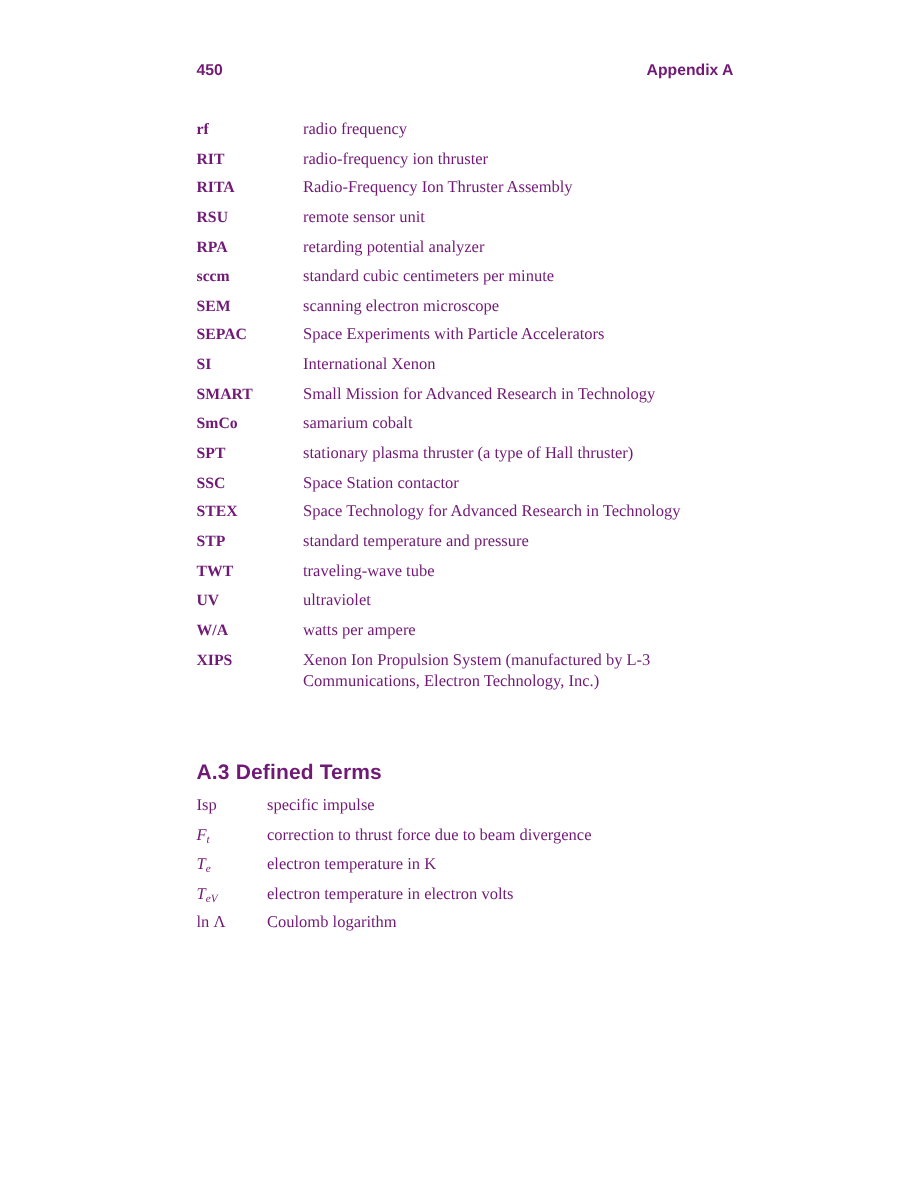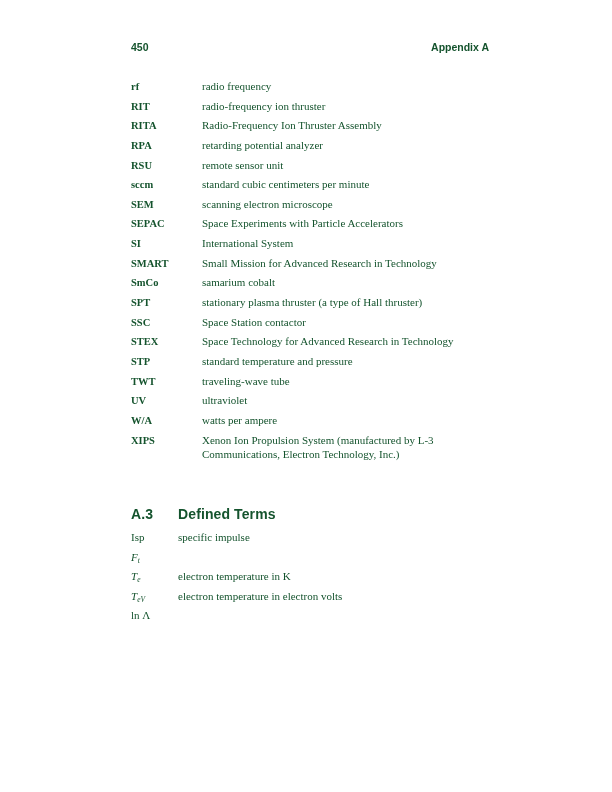--- a/index.html
+++ b/index.html
@@ -1,21 +1,21 @@
 <!DOCTYPE html>
 <html><head>
 <meta charset="utf-8">
 <style>
   html, body { margin: 0; padding: 0; background: #ffffff; }
   .page {
     position: relative;
     width: 612px;
     height: 792px;
     background: #ffffff;
-    color: #14532d;
+    color: #701a75;
     overflow: hidden;
   }
 
   .page-header {
     position: absolute;
     top: 41px;
     left: 131px;
     width: 358px;
     display: flex;
     justify-content: space-between;
@@ -56,21 +56,21 @@
     position: absolute;
     top: 505px;
     left: 131px;
     margin: 0;
     font-family: "Liberation Sans", sans-serif;
     font-weight: bold;
     font-size: 14px;
     line-height: 18px;
     letter-spacing: 0.1px;
   }
-  .section-heading .sec-num { margin-right: 25px; }
+  .section-heading .sec-num { margin-right: 4px; }
 
   .defined-list {
     position: absolute;
     top: 530px;
     left: 131px;
     width: 365px;
   }
   .drow {
     display: flex;
     align-items: flex-end;
@@ -113,42 +113,42 @@
     </div>
     <div class="arow">
       <span class="term">RIT</span>
       <span class="def">radio-frequency ion thruster</span>
     </div>
     <div class="arow">
       <span class="term">RITA</span>
       <span class="def">Radio-Frequency Ion Thruster Assembly</span>
     </div>
     <div class="arow">
+      <span class="term">RSU</span>
+      <span class="def">remote sensor unit</span>
+    </div>
+    <div class="arow">
       <span class="term">RPA</span>
       <span class="def">retarding potential analyzer</span>
     </div>
     <div class="arow">
-      <span class="term">RSU</span>
-      <span class="def">remote sensor unit</span>
-    </div>
-    <div class="arow">
       <span class="term">sccm</span>
       <span class="def">standard cubic centimeters per minute</span>
     </div>
     <div class="arow">
       <span class="term">SEM</span>
       <span class="def">scanning electron microscope</span>
     </div>
     <div class="arow">
       <span class="term">SEPAC</span>
       <span class="def">Space Experiments with Particle Accelerators</span>
     </div>
     <div class="arow">
       <span class="term">SI</span>
-      <span class="def">International System</span>
+      <span class="def">International Xenon</span>
     </div>
     <div class="arow">
       <span class="term">SMART</span>
       <span class="def">Small Mission for Advanced Research in Technology</span>
     </div>
     <div class="arow">
       <span class="term">SmCo</span>
       <span class="def">samarium cobalt</span>
     </div>
     <div class="arow">
@@ -190,27 +190,29 @@
     <span class="sec-num">A.3</span><span>Defined Terms</span>
   </h2>
 
   <div class="defined-list">
     <div class="drow">
       <span class="dterm"><span>Isp</span><i></i><sub></sub></span>
       <span class="ddef">specific impulse</span>
     </div>
     <div class="drow">
       <span class="dterm"><span></span><i>F</i><sub>t</sub></span>
+      <span class="ddef">correction to thrust force due to beam divergence</span>
     </div>
     <div class="drow">
       <span class="dterm"><span></span><i>T</i><sub>e</sub></span>
       <span class="ddef">electron temperature in K</span>
     </div>
     <div class="drow">
       <span class="dterm"><span></span><i>T</i><sub>eV</sub></span>
       <span class="ddef">electron temperature in electron volts</span>
     </div>
     <div class="drow">
       <span class="dterm"><span>ln Λ</span><i></i><sub></sub></span>
+      <span class="ddef">Coulomb logarithm</span>
     </div>
   </div>
 
 </div>
 
 </body></html>

